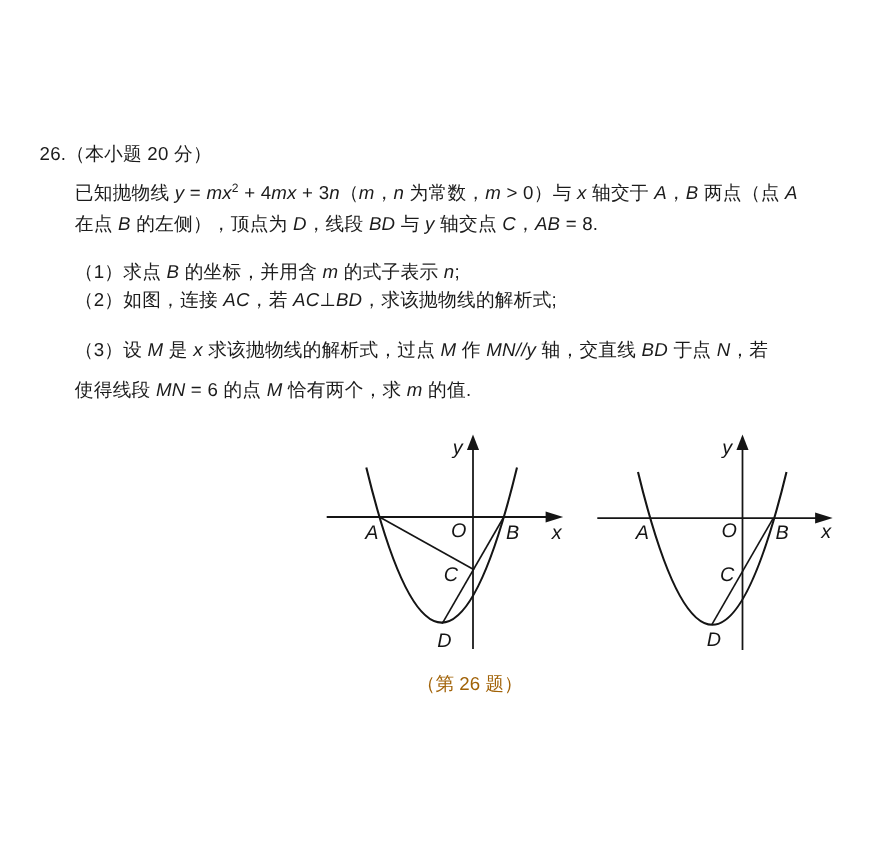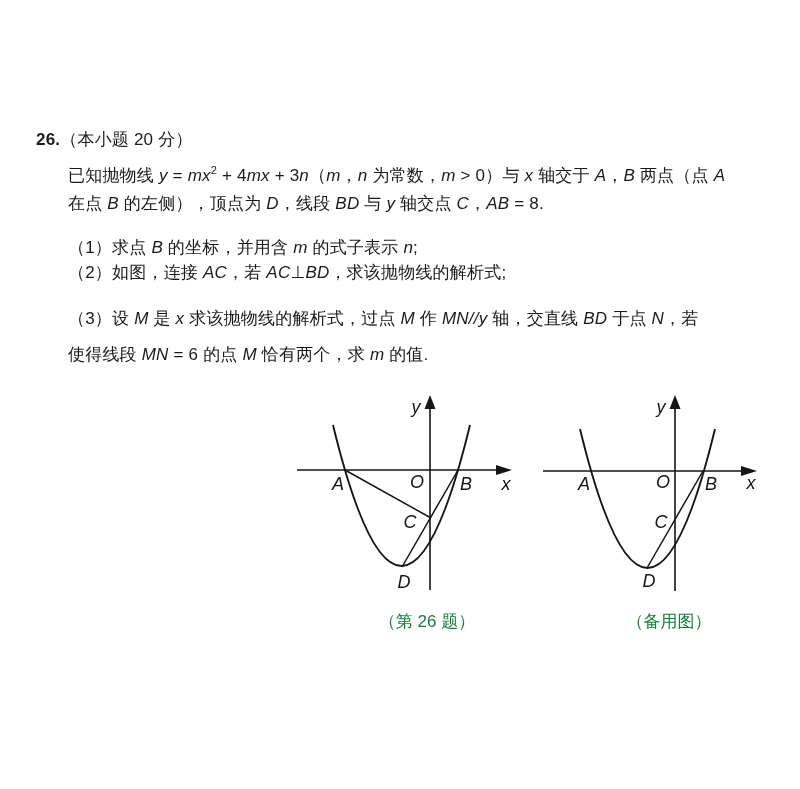--- a/index.html
+++ b/index.html
@@ -7,37 +7,37 @@
     width:800px;height:789px;background:#ffffff;position:relative;overflow:hidden;
     font-family:"Liberation Sans",sans-serif;color:#1b1b1b;
   }
   .page{position:absolute;inset:0;background:#ffffff;}
   .line{
     position:absolute;left:68px;white-space:nowrap;
     font-size:17px;line-height:22px;letter-spacing:0.2px;
   }
   .line.first{left:36px;}
   .i{font-style:italic;}
-  .b{font-weight:bold;}
+  .b{font-weight:normal;}
   .sup{vertical-align:super;font-size:11px;line-height:0;}
   .fig{position:absolute;width:230px;height:205px;}
   #fig-main{left:290px;top:393px;}
   #fig-spare{left:538px;top:393px;}
   .fig path, .fig line{stroke:#151515;fill:none;}
   .fig .axis{stroke-width:1.6;}
   .fig .curve{stroke-width:1.9;}
   .fig .seg{stroke-width:1.5;}
   .fig .arrow{fill:#151515;stroke:none;}
   .fig text{
     font-family:"Liberation Sans",sans-serif;font-style:italic;
     font-size:18px;fill:#151515;text-anchor:middle;
   }
   .caption{
     position:absolute;top:610px;width:200px;text-align:center;
-    font-size:17px;color:#15803d;white-space:nowrap;
+    font-size:17px;color:#a16207;white-space:nowrap;
   }
   #caption-main{left:327px;}
   #caption-spare{left:569px;}
 </style>
 </head>
 <body>
 
 <div class="page">
 
   <div>
@@ -76,15 +76,14 @@
     <path class="curve" d="M42,36 Q109.5,314 177,36"></path>
     <line class="seg" x1="165" y1="78" x2="109" y2="175"></line>
     <text x="123" y="20">y</text>
     <text x="213" y="96">x</text>
     <text x="125" y="95">O</text>
     <text x="46" y="97">A</text>
     <text x="173" y="97">B</text>
     <text x="123" y="135">C</text>
     <text x="111" y="194">D</text>
   </svg>
-  <div class="caption" id="caption-spare">（备用图）</div>
 
 </div>
 
 </body></html>

